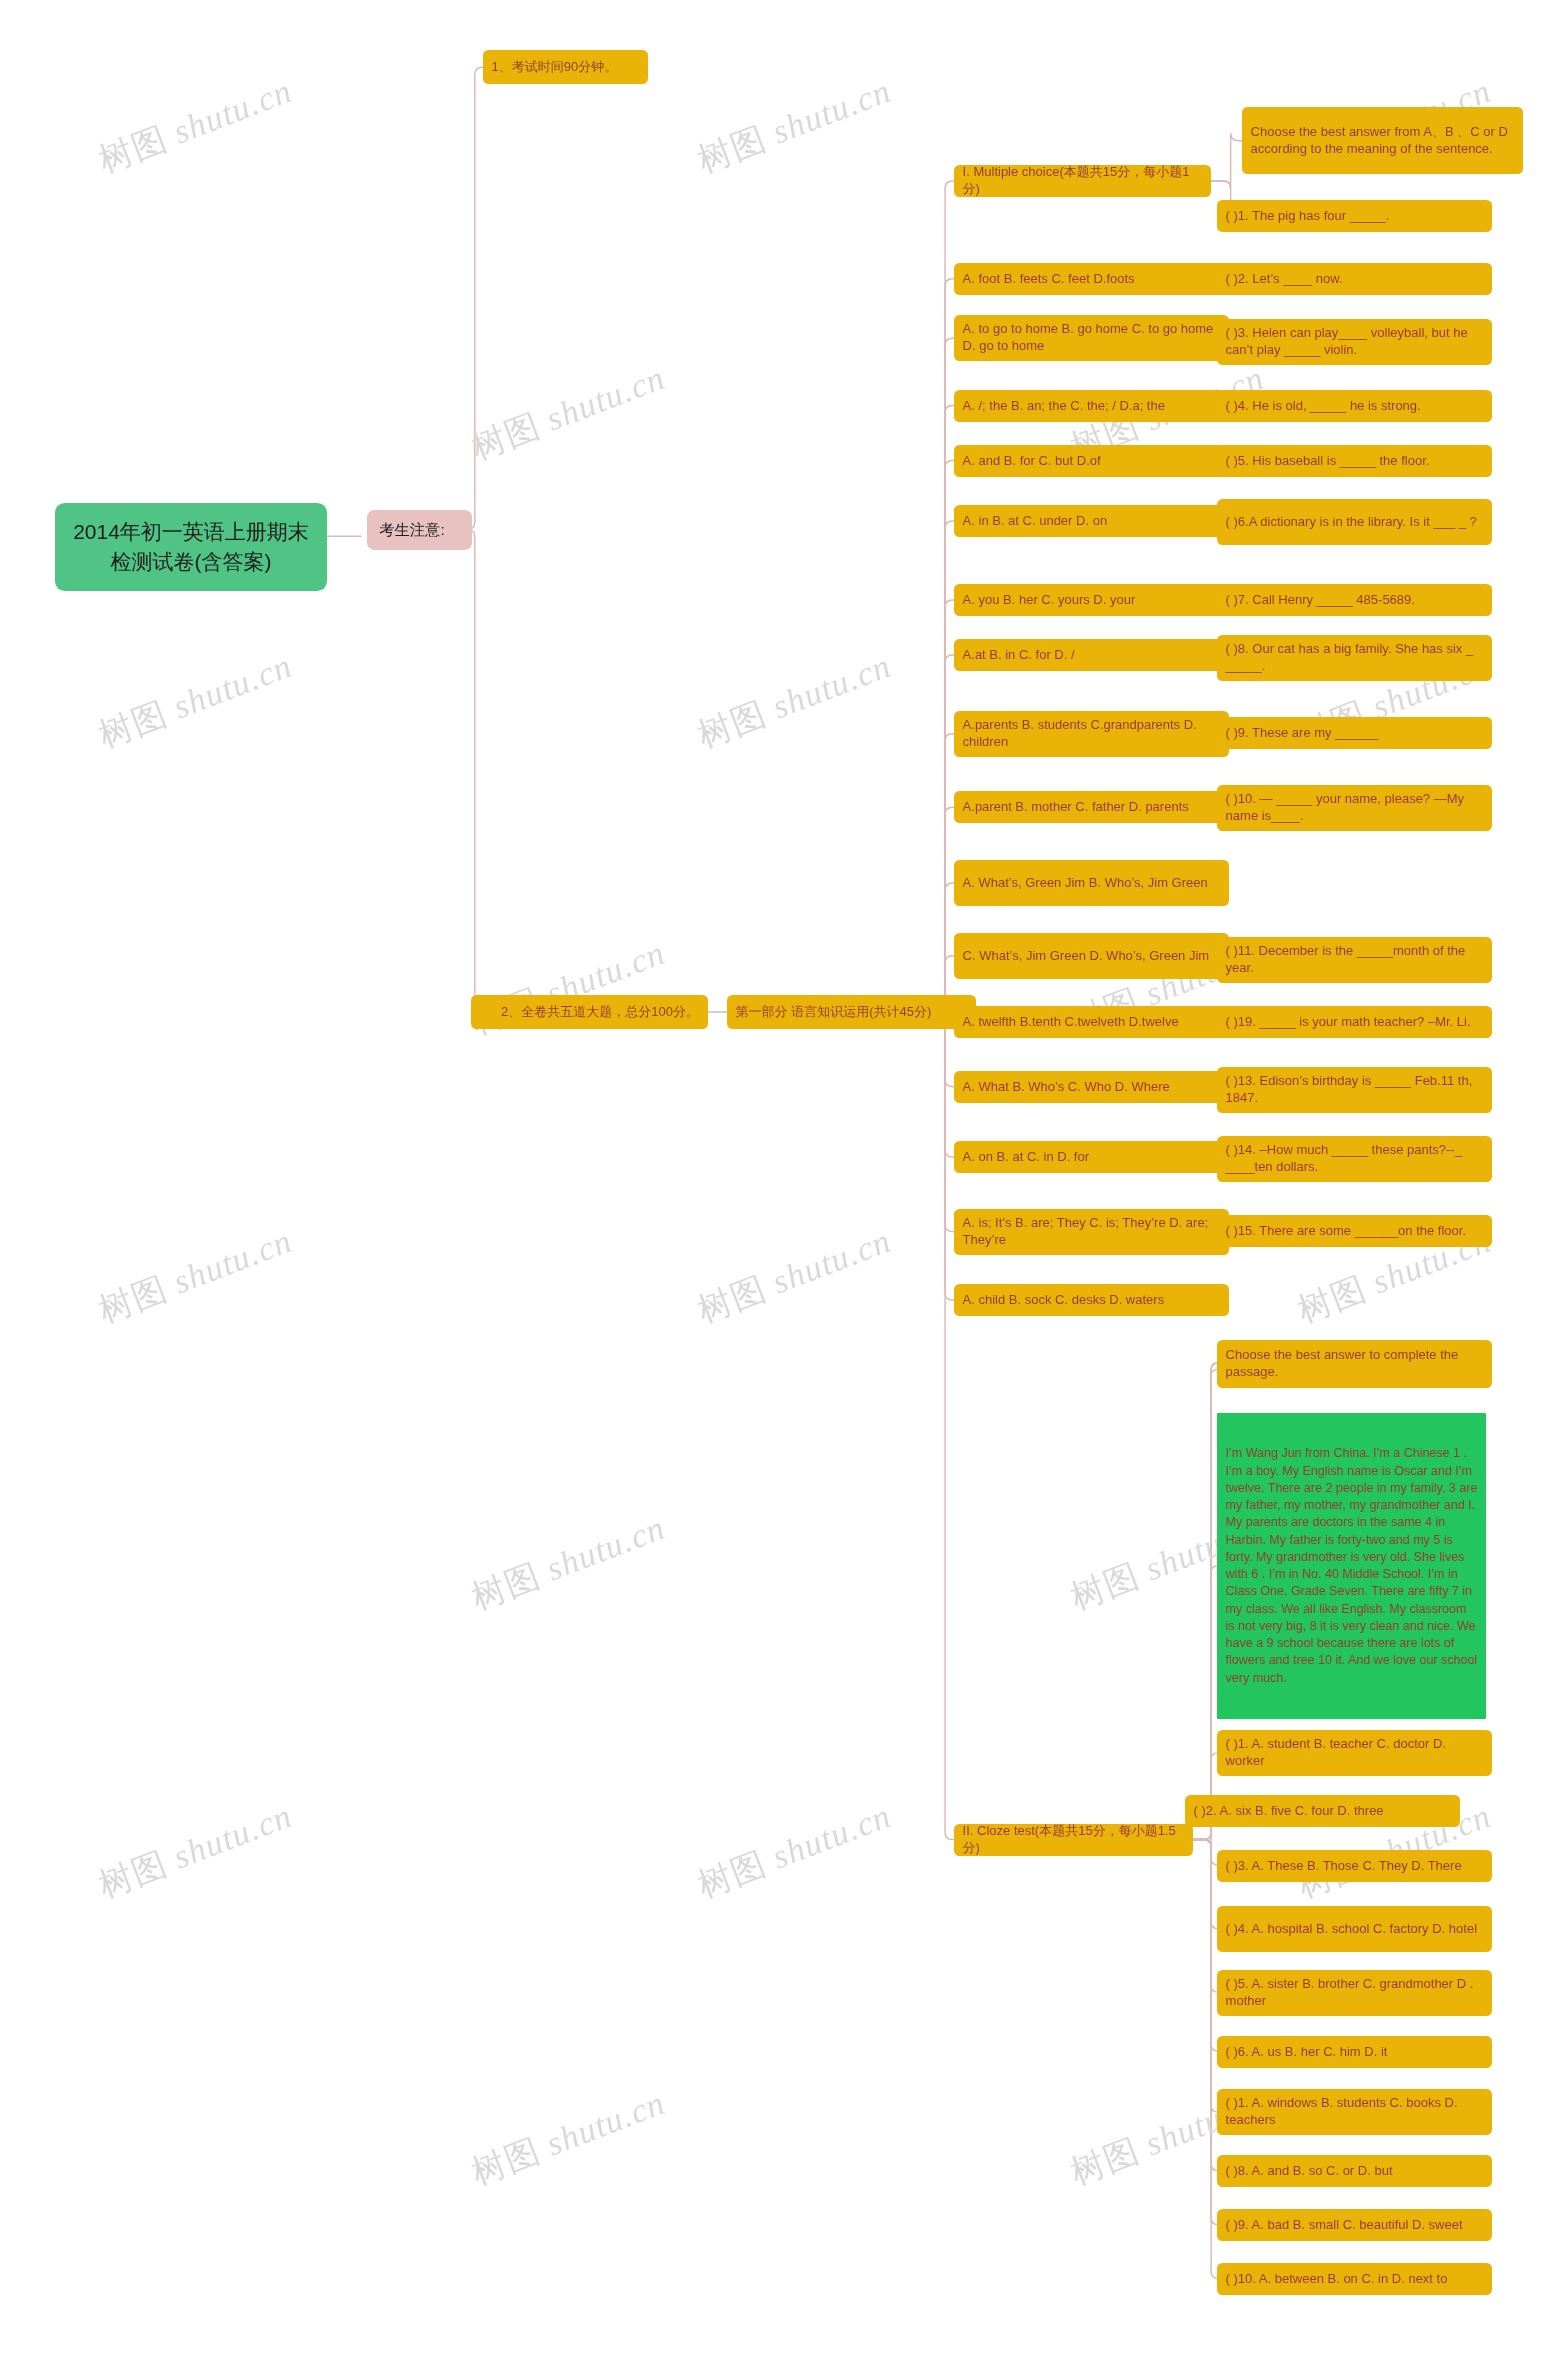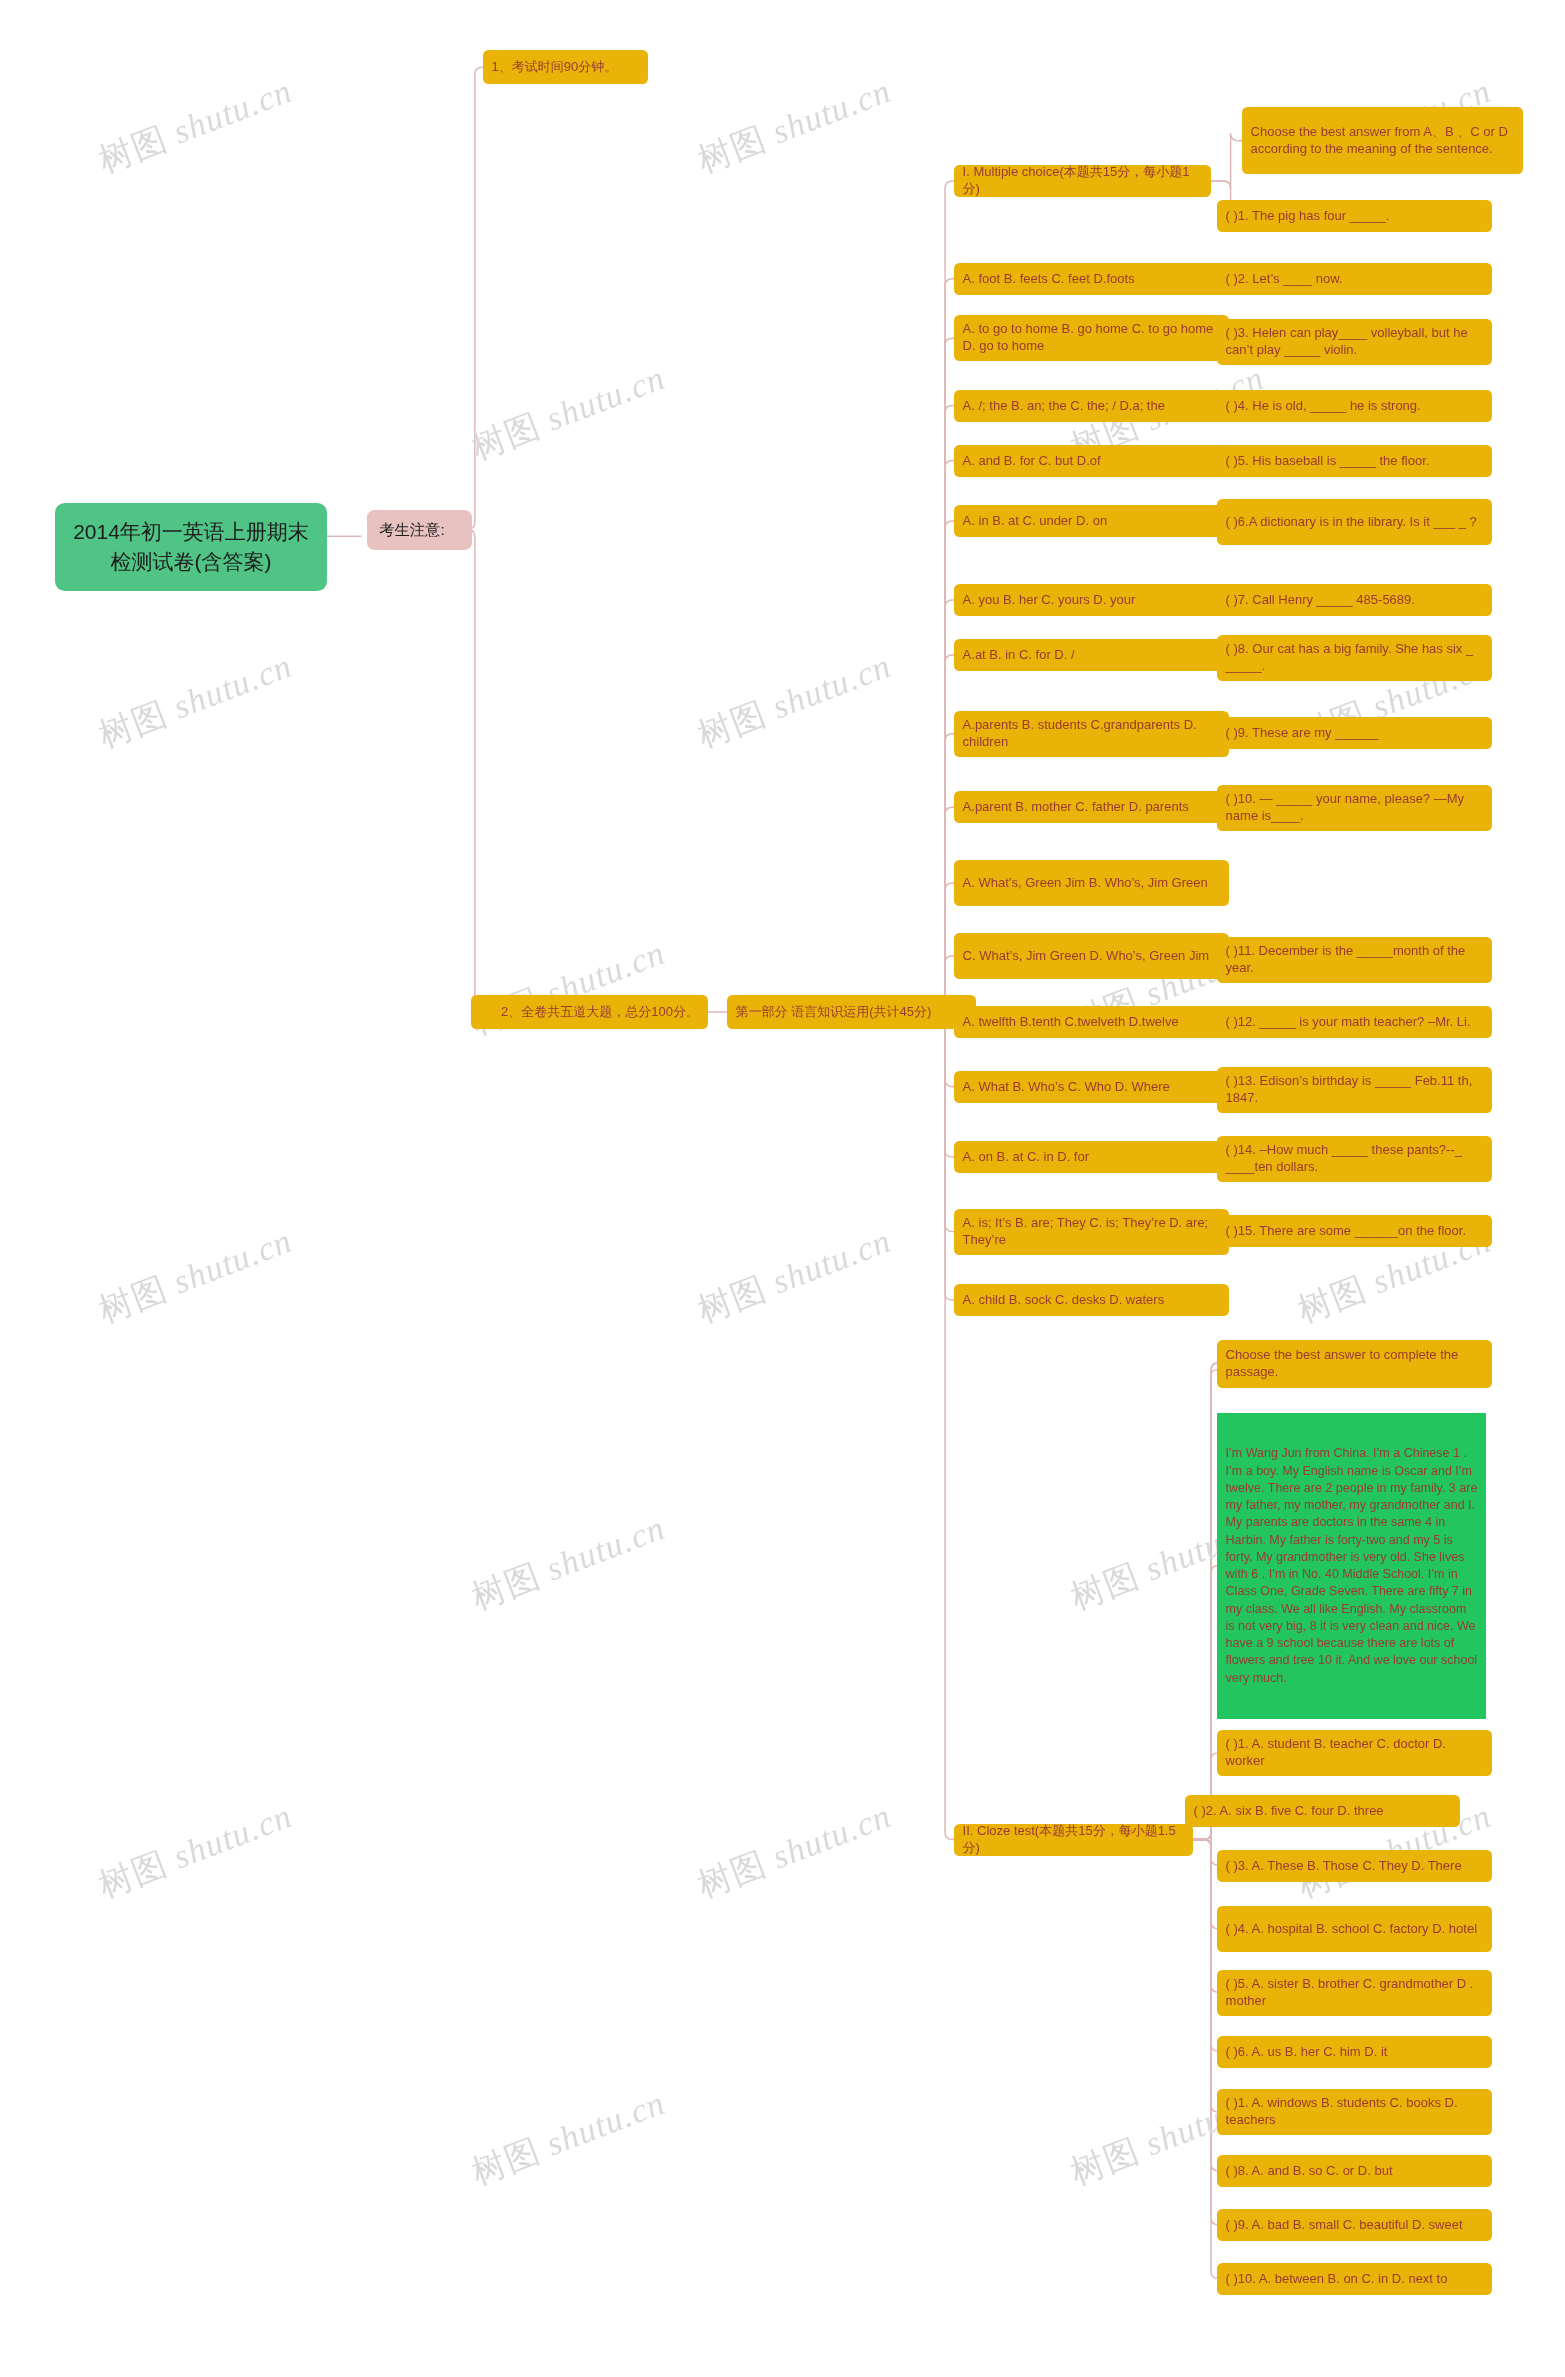--- a/index.html
+++ b/index.html
@@ -326,21 +326,21 @@
     <div class="node leaf" style="left: 954px; top: 933px; width: 275px; height: 46px;">
       <span class="node-text">C. What’s, Jim Green D. Who’s, Green Jim</span>
     </div>
     <div class="node leaf" style="left: 1217px; top: 937px; width: 275px; height: 46px;">
       <span class="node-text">( )11. December is the _____month of the year.</span>
     </div>
     <div class="node leaf" style="left: 954px; top: 1006px; width: 275px; height: 32px;">
       <span class="node-text">A. twelfth B.tenth C.twelveth D.twelve</span>
     </div>
     <div class="node leaf" style="left: 1217px; top: 1006px; width: 275px; height: 32px;">
-      <span class="node-text">( )12. _____ is your math teacher? –Mr. Li.</span>
+      <span class="node-text">( )19. _____ is your math teacher? –Mr. Li.</span>
     </div>
     <div class="node leaf" style="left: 954px; top: 1071px; width: 275px; height: 32px;">
       <span class="node-text">A. What B. Who’s C. Who D. Where</span>
     </div>
     <div class="node leaf" style="left: 1217px; top: 1067px; width: 275px; height: 46px;">
       <span class="node-text">( )13. Edison’s birthday is _____ Feb.11 th, 1847.</span>
     </div>
     <div class="node leaf" style="left: 954px; top: 1141px; width: 275px; height: 32px;">
       <span class="node-text">A. on B. at C. in D. for</span>
     </div>

